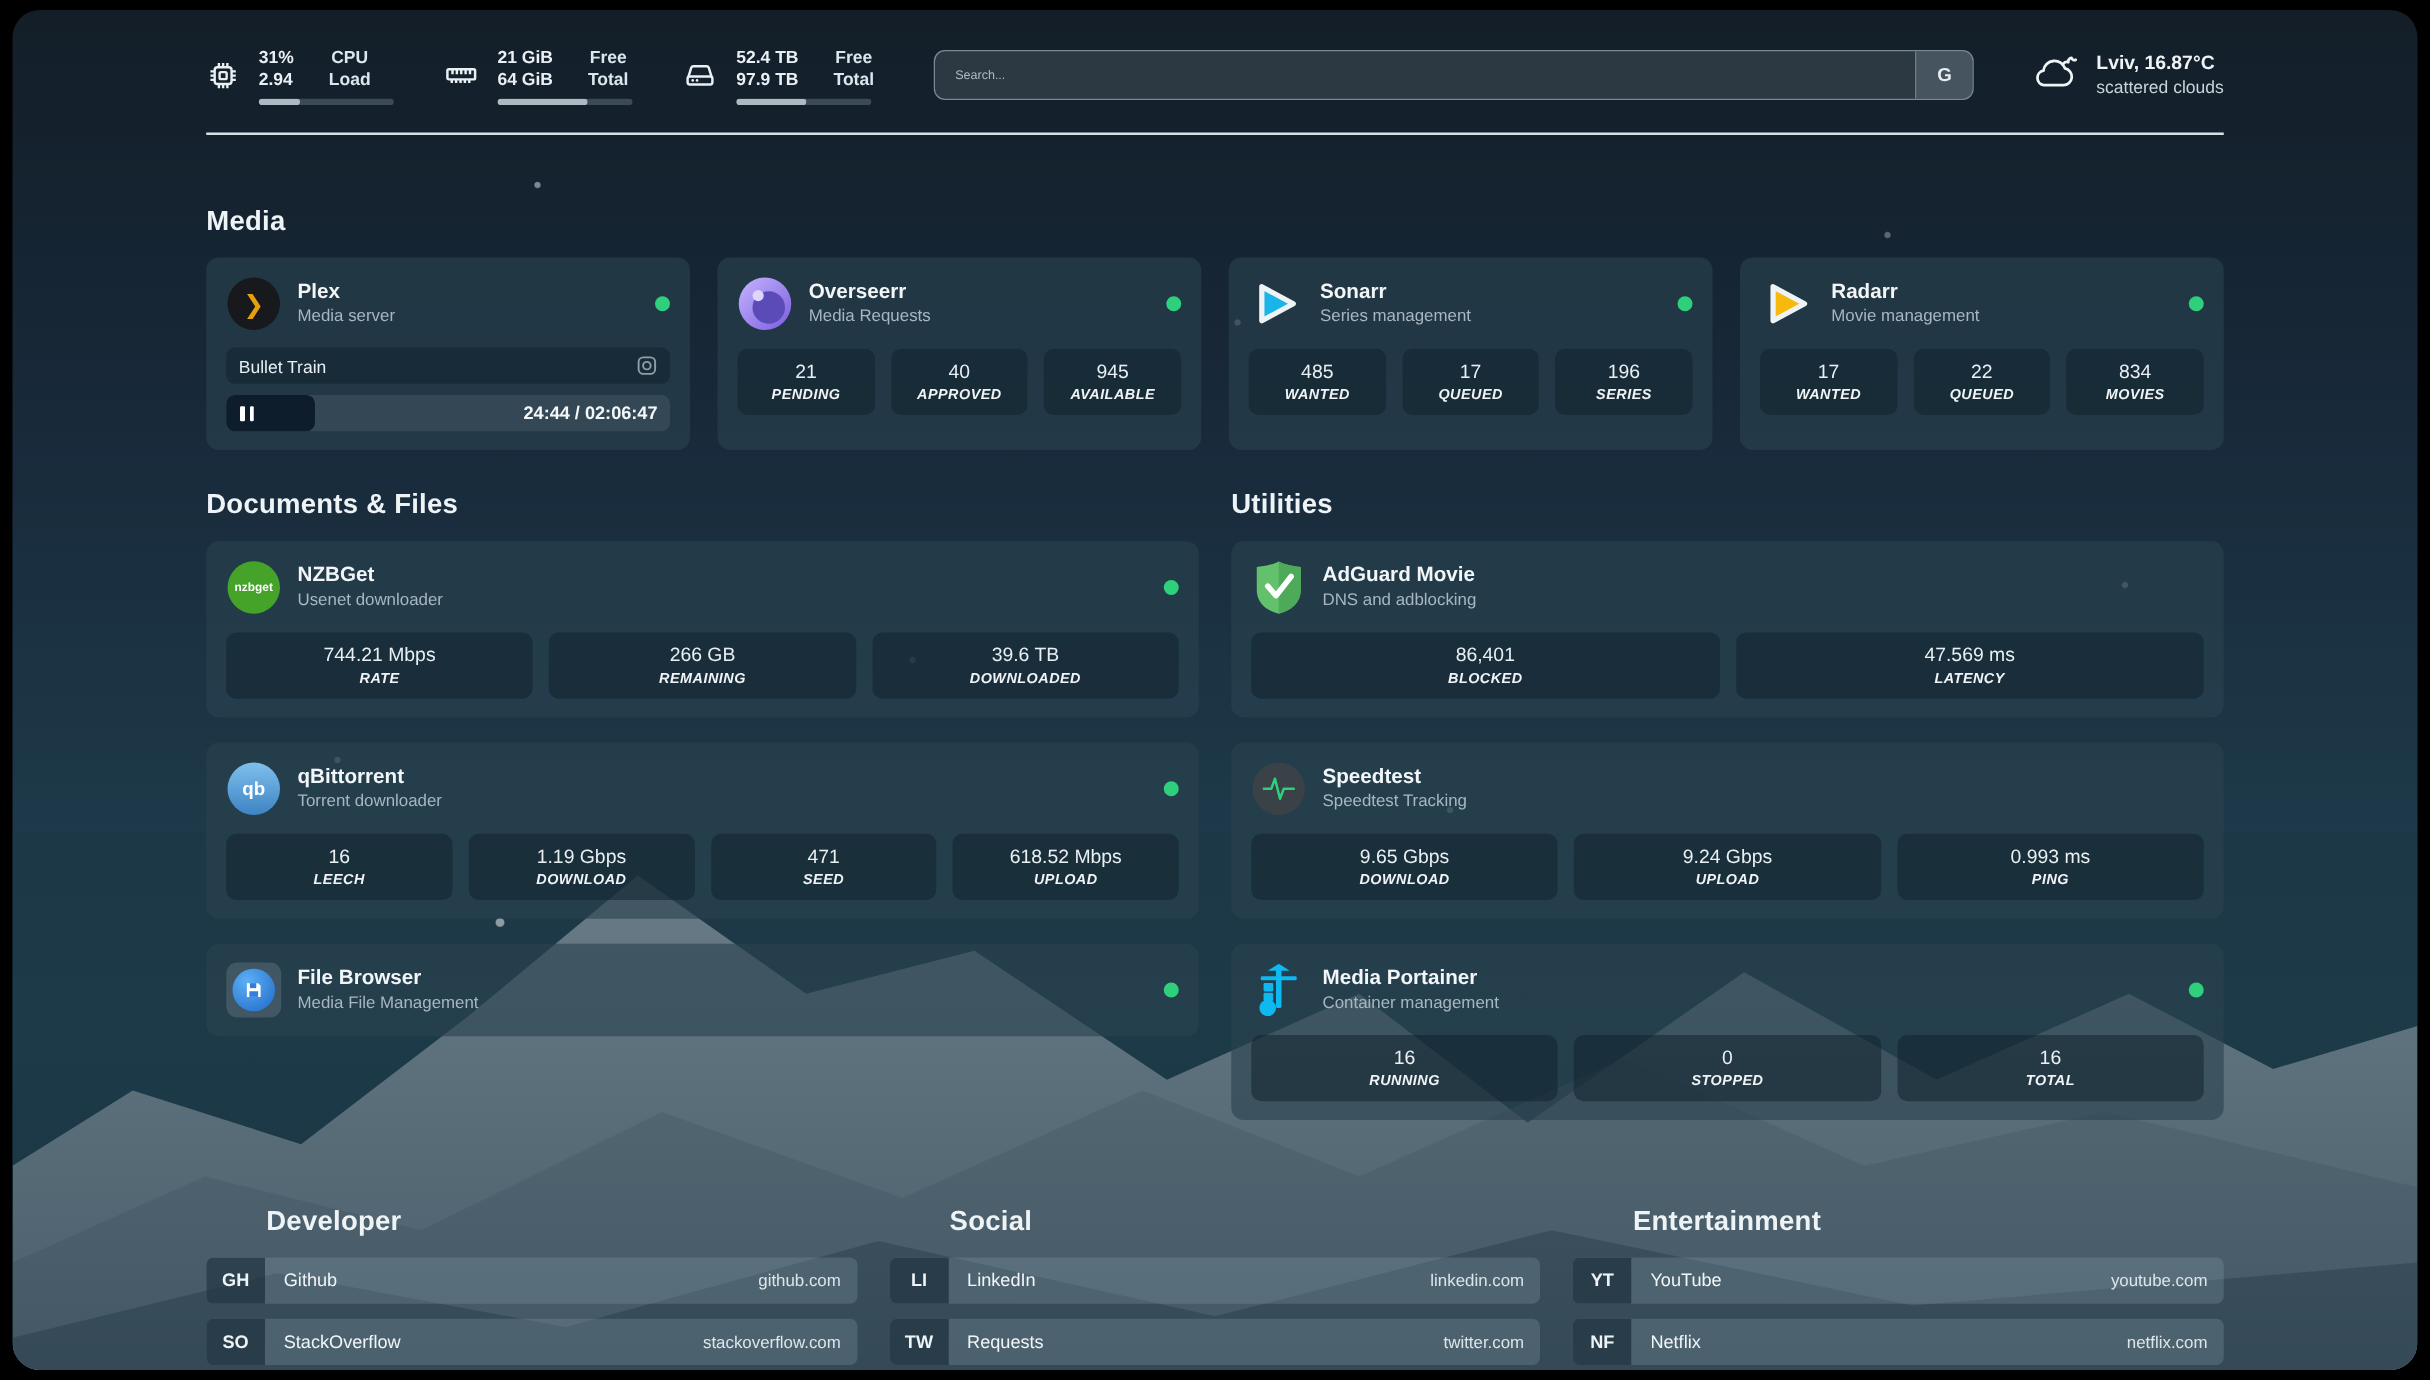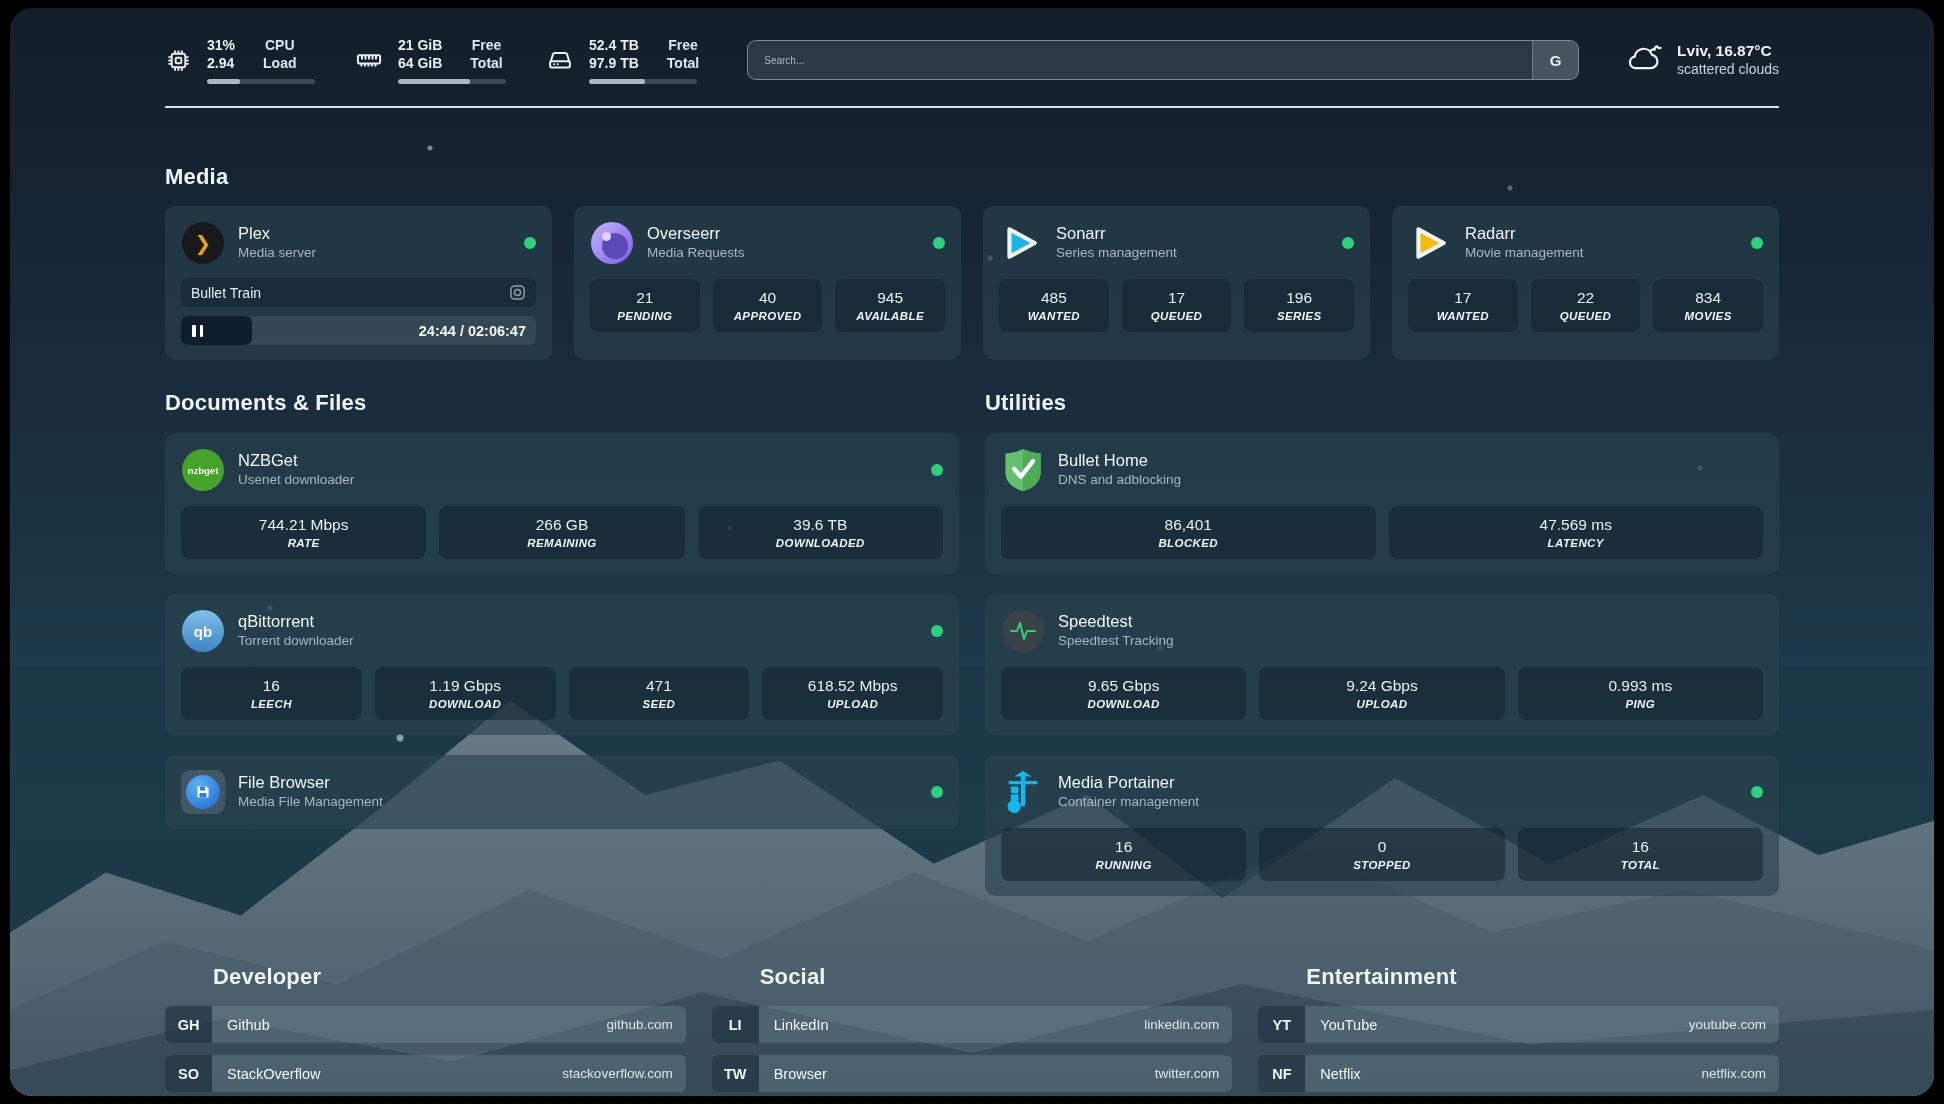--- a/index.html
+++ b/index.html
@@ -68,21 +68,21 @@
   .media-grid { margin-top:16px; display:grid; grid-template-columns:repeat(4,1fr); gap:22px; }
 
   .two-col { margin-top:30px; display:grid; grid-template-columns:1fr 1fr; gap:26px; align-items:start; }
   .col-stack { display:flex; flex-direction:column; gap:20px; }
   .col-stack .sec-heading { margin-bottom:-3px; }
 
   .card { background:rgba(42,66,79,.62); border-radius:10px; padding:15px 16px; position:relative; }
   .card-head { display:flex; align-items:center; gap:13px; }
   .svc-icon { width:44px; height:44px; flex:0 0 44px; display:flex; align-items:center; justify-content:center; }
   .svc-titles { display:flex; flex-direction:column; line-height:20px; }
-  .svc-title { font-size:16.5px; font-weight:400; color:#f2f6f8; }
+  .svc-title { font-size:16.5px; font-weight:700; color:#f2f6f8; }
   .svc-sub { font-size:13.5px; color:#a7b7c1; }
   .status-dot { width:12px; height:12px; border-radius:50%; margin-left:auto; align-self:center; }
 
   .stat-row { display:flex; gap:13px; margin-top:14px; }
   .stat-box { flex:1; background:rgba(14,31,41,.5); border-radius:8px; padding:9px 4px 8px; text-align:center; }
   .stat-value { font-size:15.5px; color:#e9eff3; line-height:20px; }
   .stat-label { font-size:11.5px; font-weight:700; color:#f0f4f7; letter-spacing:.4px; line-height:16px;font-style:italic; }
 
   
   .now-playing { margin-top:13px; display:flex; align-items:center; background:rgba(14,31,41,.5);
@@ -446,21 +446,21 @@
         <div class="card">
           <div class="card-head">
             <div class="svc-icon">
               <svg width="40" height="44" viewBox="0 0 36 40">
                 <path d="M18 1 C24 4 30 4.5 34 5 V22 C34 31 27 37 18 39 C9 37 2 31 2 22 V5 C6 4.5 12 4 18 1 Z" fill="#63c06c"></path>
                 <path d="M18 1 C24 4 30 4.5 34 5 V22 C34 31 27 37 18 39 Z" fill="#4daa58"></path>
                 <path d="M10 19 l6 7 L27 12" fill="none" stroke="#fff" stroke-width="4" stroke-linecap="round" stroke-linejoin="round"></path>
               </svg>
             </div>
             <div class="svc-titles">
-              <span class="svc-title">Bullet Home</span>
+              <span class="svc-title">AdGuard Movie</span>
               <span class="svc-sub">DNS and adblocking</span>
             </div>
           </div>
           <div class="stat-row">
             <div class="stat-box">
               <div class="stat-value">86,401</div>
               <div class="stat-label">BLOCKED</div>
             </div>
             <div class="stat-box">
               <div class="stat-value">47.569 ms</div>
@@ -554,21 +554,21 @@
 
       <div class="bm-col">
         <div class="sec-heading">Social</div>
         <div class="bm-row">
           <span class="bm-abbr">LI</span>
           <span class="bm-name">LinkedIn</span>
           <span class="bm-url">linkedin.com</span>
         </div>
         <div class="bm-row">
           <span class="bm-abbr">TW</span>
-          <span class="bm-name">Browser</span>
+          <span class="bm-name">Requests</span>
           <span class="bm-url">twitter.com</span>
         </div>
       </div>
 
       <div class="bm-col">
         <div class="sec-heading">Entertainment</div>
         <div class="bm-row">
           <span class="bm-abbr">YT</span>
           <span class="bm-name">YouTube</span>
           <span class="bm-url">youtube.com</span>

